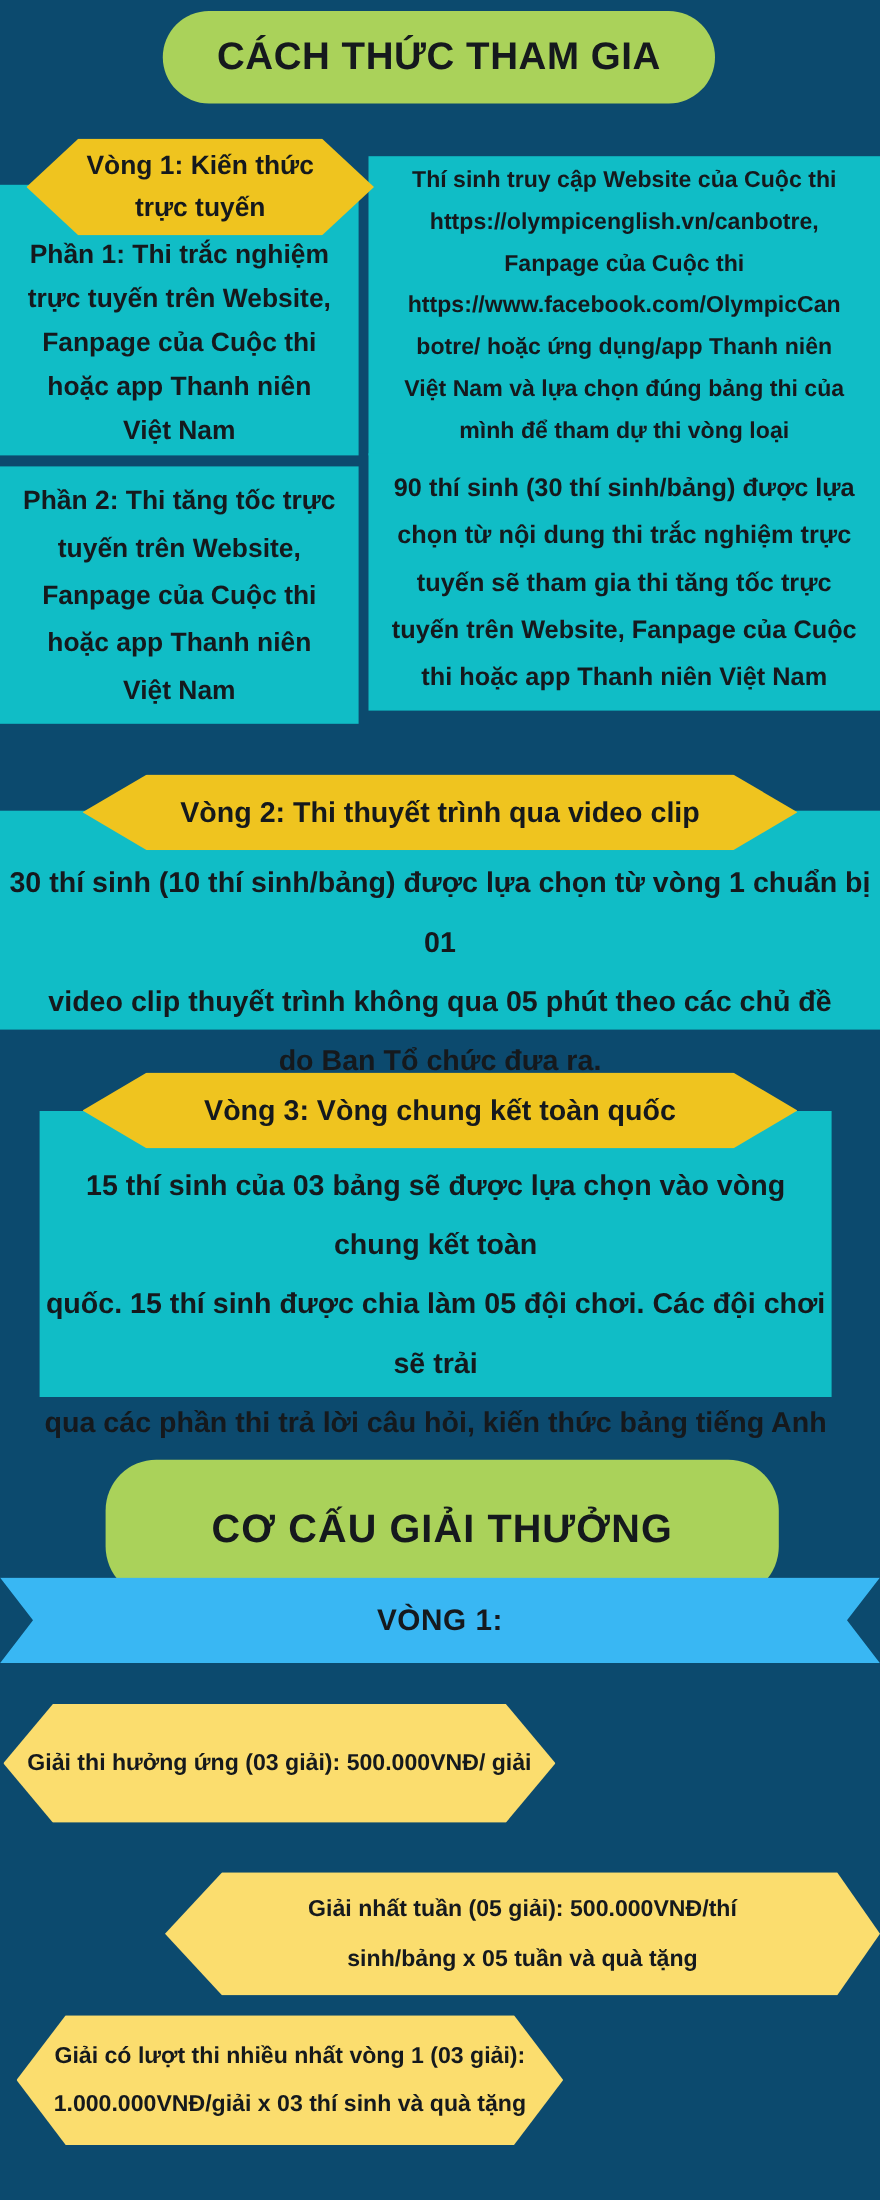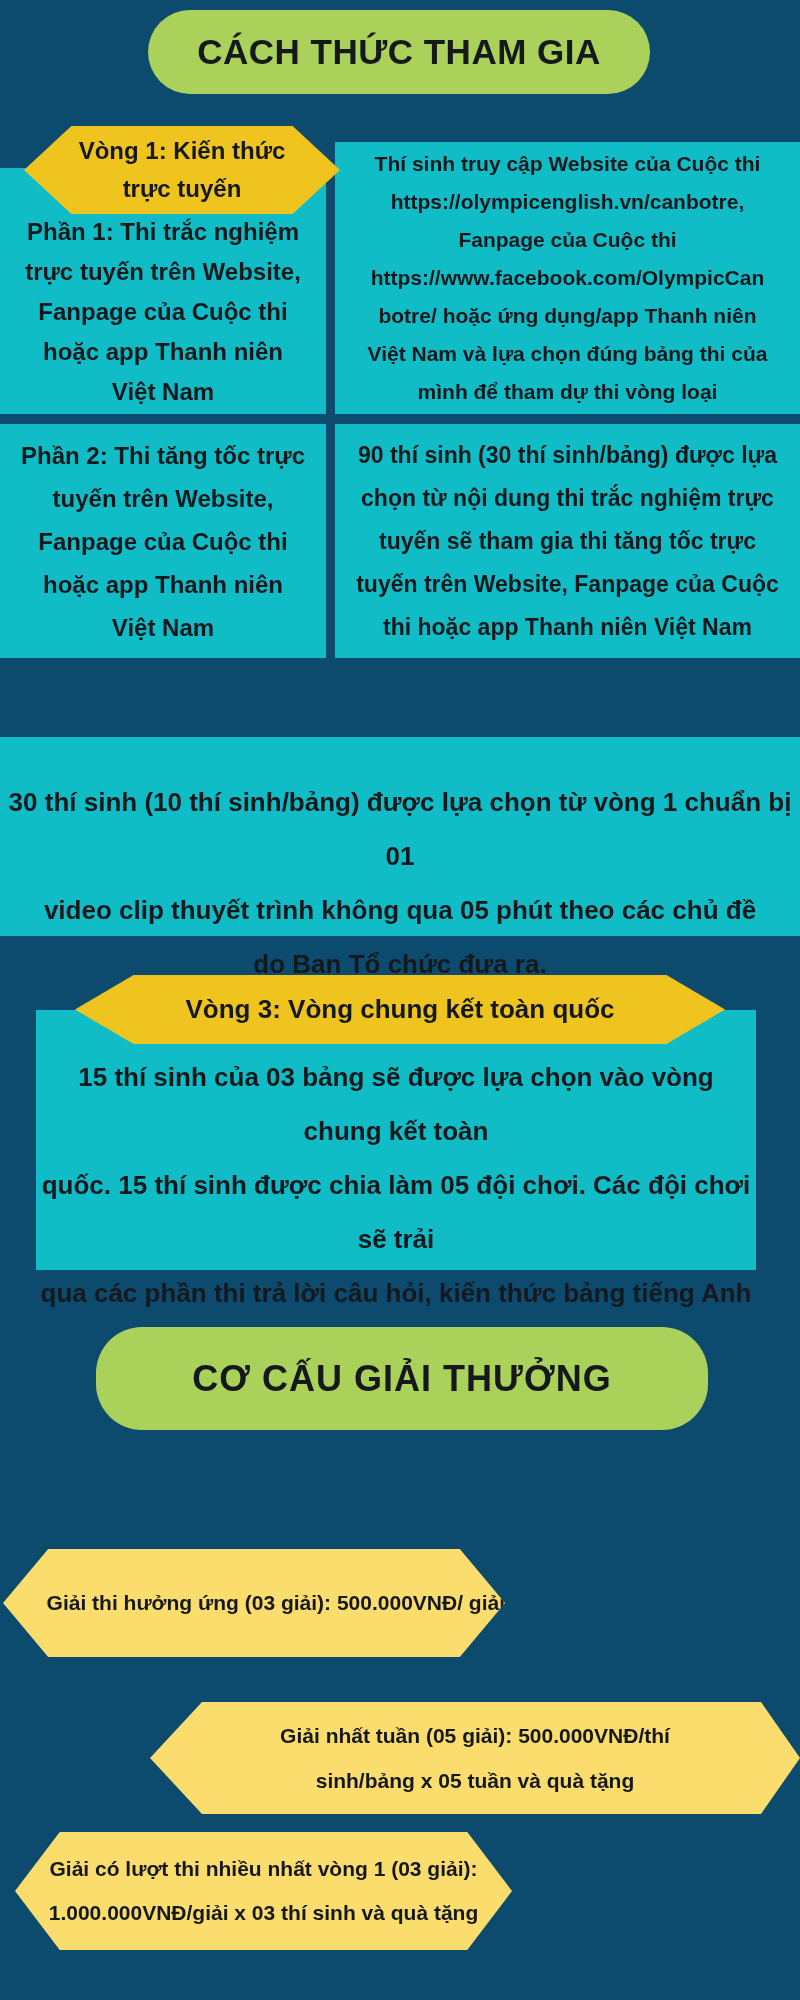--- a/index.html
+++ b/index.html
@@ -24,34 +24,34 @@
   .pill1{left:148px;top:10px;width:502px;height:84px;}
   .pill1 .txt{font-size:35px;letter-spacing:.5px;}
   .badge1{left:24px;top:126px;width:316px;height:88px;z-index:2;}
   .badge1 .txt{font-size:24px;line-height:38px;}
   .box1L{left:0;top:168px;width:326px;height:246px;padding-top:44px;display:flex;justify-content:center;}
   .box1L .txt{font-size:24px;line-height:40px;}
   .box1R{left:335px;top:142px;width:465px;height:272px;}
   .box1R .txt{font-size:21px;line-height:38px;}
   .box2L{left:0;top:424px;width:326px;height:234px;}
   .box2L .txt{font-size:24px;line-height:43px;}
-  .box2R{left:335px;top:424px;width:465px;height:234px;}
+  .box2R{left:335px;top:412px;width:465px;height:234px;}
   .box2R .txt{font-size:23px;line-height:43px;}
   .badge2{left:75px;top:704px;width:650px;height:69px;z-index:2;}
   .badge2 .txt,.badge3 .txt{font-size:26px;}
   .strip2{left:0;top:737px;width:800px;height:199px;padding-top:38px;display:flex;justify-content:flex-end;}
   .strip2 .txt{font-size:26px;line-height:54px;}
   .badge3{left:75px;top:975px;width:650px;height:69px;z-index:2;}
   .strip3{left:0;top:1010px;width:720px;height:260px;padding-top:40px;display:flex;justify-content:center;margin-left:36px;}
   .strip3 .txt{font-size:26px;line-height:54px;}
-  .pill2{left:96px;top:1327px;width:612px;height:103px;}
+  .pill2{left:96px;top:1327px;width:612px;height:125px;}
   .pill2 .txt{font-size:36px;letter-spacing:1px;}
   .ribbon1{left:0;top:1434px;width:800px;height:78px;}
   .ribbon1 .txt{font-size:27px;letter-spacing:.5px;}
-  .prize1{left:3px;top:1549px;width:502px;height:108px;justify-content:flex-end;}
+  .prize1{left:3px;top:1549px;width:502px;height:108px;}
   .prize1 .txt{font-size:21px;line-height:42px;}
   .prize2{left:150px;top:1688px;width:650px;height:112px;margin-top:14px;}
   .prize2 .txt{font-size:21px;line-height:45px;}
   .prize3{left:15px;top:1832px;width:497px;height:118px;}
   .prize3 .txt{font-size:21px;line-height:44px;}
 </style>
 </head>
 <body>
 
 <div class="page">
@@ -94,35 +94,41 @@
 tuyến sẽ tham gia thi tăng tốc trực
 tuyến trên Website, Fanpage của Cuộc
 thi hoặc app Thanh niên Việt Nam</div>
   </div>
 
   <div class="abs teal strip2">
     <div class="txt">30 thí sinh (10 thí sinh/bảng) được lựa chọn từ vòng 1 chuẩn bị 01
 video clip thuyết trình không qua 05 phút theo các chủ đề
 do Ban Tổ chức đưa ra.</div>
   </div>
+  <div class="abs hex-wide badge2 center">
+    <div class="txt">Vòng 2: Thi thuyết trình qua video clip</div>
+  </div>
 
   <div class="abs teal strip3">
     <div class="txt">15 thí sinh của 03 bảng sẽ được lựa chọn vào vòng chung kết toàn
 quốc. 15 thí sinh được chia làm 05 đội chơi. Các đội chơi sẽ trải
 qua các phần thi trả lời câu hỏi, kiến thức bảng tiếng Anh
 và tranh biện theo nhóm.</div>
   </div>
   <div class="abs hex-wide badge3 center">
     <div class="txt">Vòng 3: Vòng chung kết toàn quốc</div>
   </div>
 
   <div class="abs pill pill2 center">
     <div class="txt">CƠ CẤU GIẢI THƯỞNG</div>
   </div>
 
+  <div class="abs ribbon ribbon1 center">
+    <div class="txt">VÒNG 1:</div>
+  </div>
 
   <div class="abs hex-light prize1 center">
     <div class="txt">Giải thi hưởng ứng (03 giải): 500.000VNĐ/ giải</div>
   </div>
   <div class="abs hex-light-cut prize2 center">
     <div class="txt">Giải nhất tuần (05 giải): 500.000VNĐ/thí
 sinh/bảng x 05 tuần và quà tặng</div>
   </div>
   <div class="abs hex-light prize3 center">
     <div class="txt">Giải có lượt thi nhiều nhất vòng 1 (03 giải):

